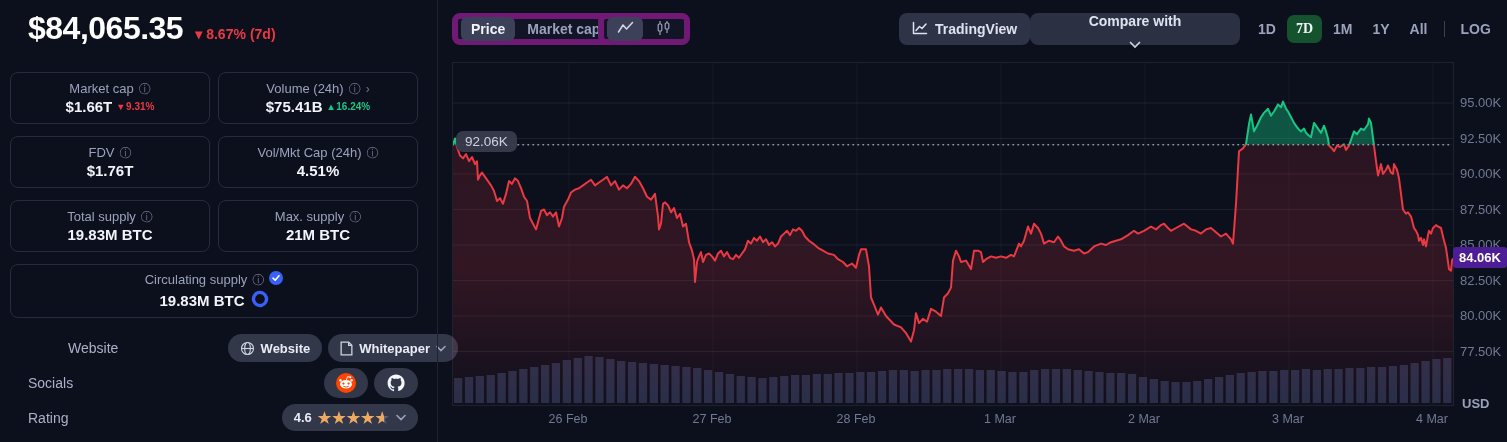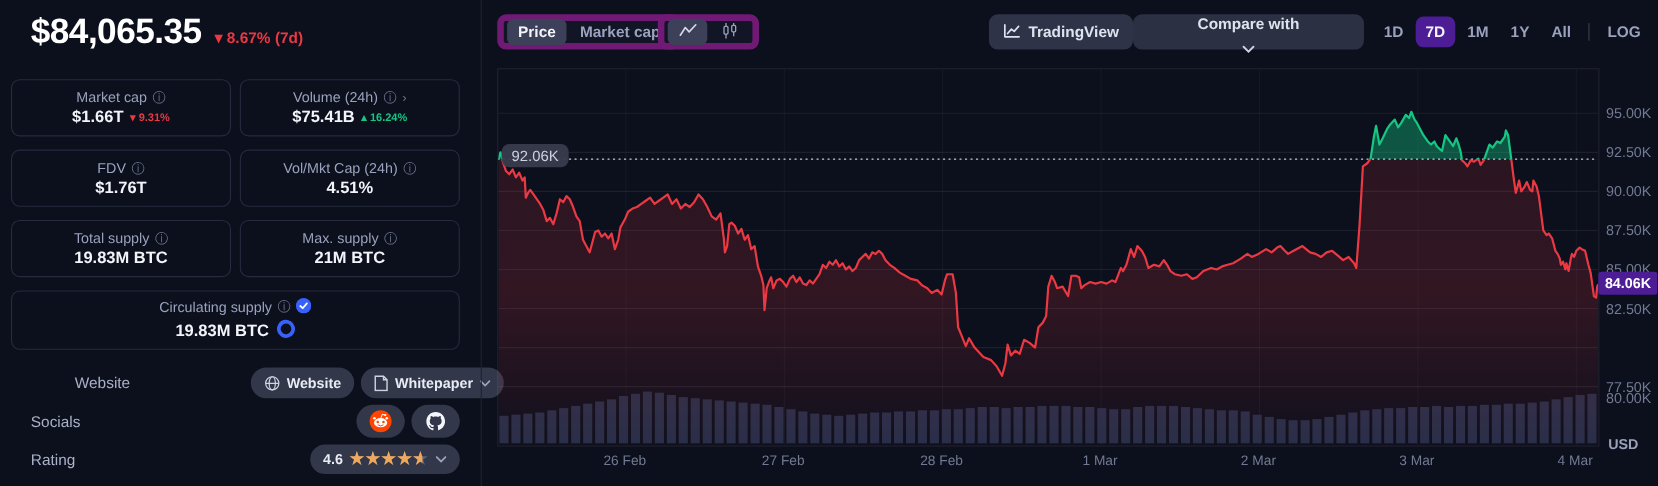--- a/index.html
+++ b/index.html
@@ -36,21 +36,21 @@
        display:flex;align-items:center;padding:3px;gap:2px;box-sizing:border-box;}
   .seg-item{height:24px;border:none;background:transparent;color:#9aa2bd;font-family:inherit;font-size:14px;
             font-weight:600;border-radius:6px;padding:0 10px;display:flex;align-items:center;gap:4px;cursor:pointer;}
   .seg-item.active{background:#3c4159;color:#f2f4fa;}
   .btn{position:absolute;top:13px;height:32px;background:#2f3347;border:none;border-radius:8px;color:#dfe3ef;
        font-family:inherit;font-size:14px;font-weight:600;display:flex;align-items:center;gap:7px;padding:0 13px;cursor:pointer;}
   #compare-btn{width:210px;justify-content:space-between;background:#2c3043;flex-direction:column;}
   .ranges{position:absolute;top:13px;height:32px;display:flex;align-items:center;gap:2px;}
   .range-btn{border:none;background:transparent;color:#9aa2bd;font-family:inherit;font-size:14px;font-weight:700;
              height:28px;padding:0 9px;border-radius:7px;cursor:pointer;}
-  .range-btn.active{background:#4c1d95;color:#f2f4fa;}
+  .range-btn.active{background:#14532d;color:#f2f4fa;font-family:Liberation Serif, serif;}
   .sep{width:1px;height:16px;background:#3a3f52;margin:0 5px;}
   
   #chart-frame{left:452px;top:62px;width:1000px;height:342px;border:1px solid rgba(255,255,255,0.08);box-sizing:content-box;}
   #open-tooltip{left:456px;top:131px;background:rgba(56,60,76,0.95);border-radius:7px;padding:3px 9px;
                 font-size:13.5px;color:#ccd2e0;z-index:3;}
   #last-badge{left:1453px;top:247px;background:#4c1d95;color:#fff;font-size:13px;font-weight:700;
               border-radius:3px;padding:3px 6px;z-index:3;}
   .y-label{position:absolute;left:1460px;font-size:13px;color:#717a93;}
   #usd-label{left:1462px;top:396px;font-size:13px;font-weight:700;color:#9aa2ba;}
   .x-label{position:absolute;top:412px;width:70px;text-align:center;font-size:12.5px;color:#717a93;}
@@ -408,21 +408,21 @@
 
   <div id="open-tooltip" class="abs">92.06K</div>
   <div id="last-badge" class="abs">84.06K</div>
   <div id="y-axis">
       <span class="y-label" style="top: 95px;">95.00K</span>
       <span class="y-label" style="top: 130.5px;">92.50K</span>
       <span class="y-label" style="top: 166px;">90.00K</span>
       <span class="y-label" style="top: 201.5px;">87.50K</span>
       <span class="y-label" style="top: 237px;">85.00K</span>
       <span class="y-label" style="top: 272.5px;">82.50K</span>
-      <span class="y-label" style="top: 308px; margin-top: 46px;">80.00K</span>
+      <span class="y-label" style="top: 308px;">80.00K</span>
       <span class="y-label" style="top: 343.5px;">77.50K</span>
     </div>
   <div id="usd-label" class="abs">USD</div>
   <div id="x-axis">
       <span class="x-label" style="left: 533px;">26 Feb</span>
       <span class="x-label" style="left: 677px;">27 Feb</span>
       <span class="x-label" style="left: 821px;">28 Feb</span>
       <span class="x-label" style="left: 965px;">1 Mar</span>
       <span class="x-label" style="left: 1109px;">2 Mar</span>
       <span class="x-label" style="left: 1253px;">3 Mar</span>

